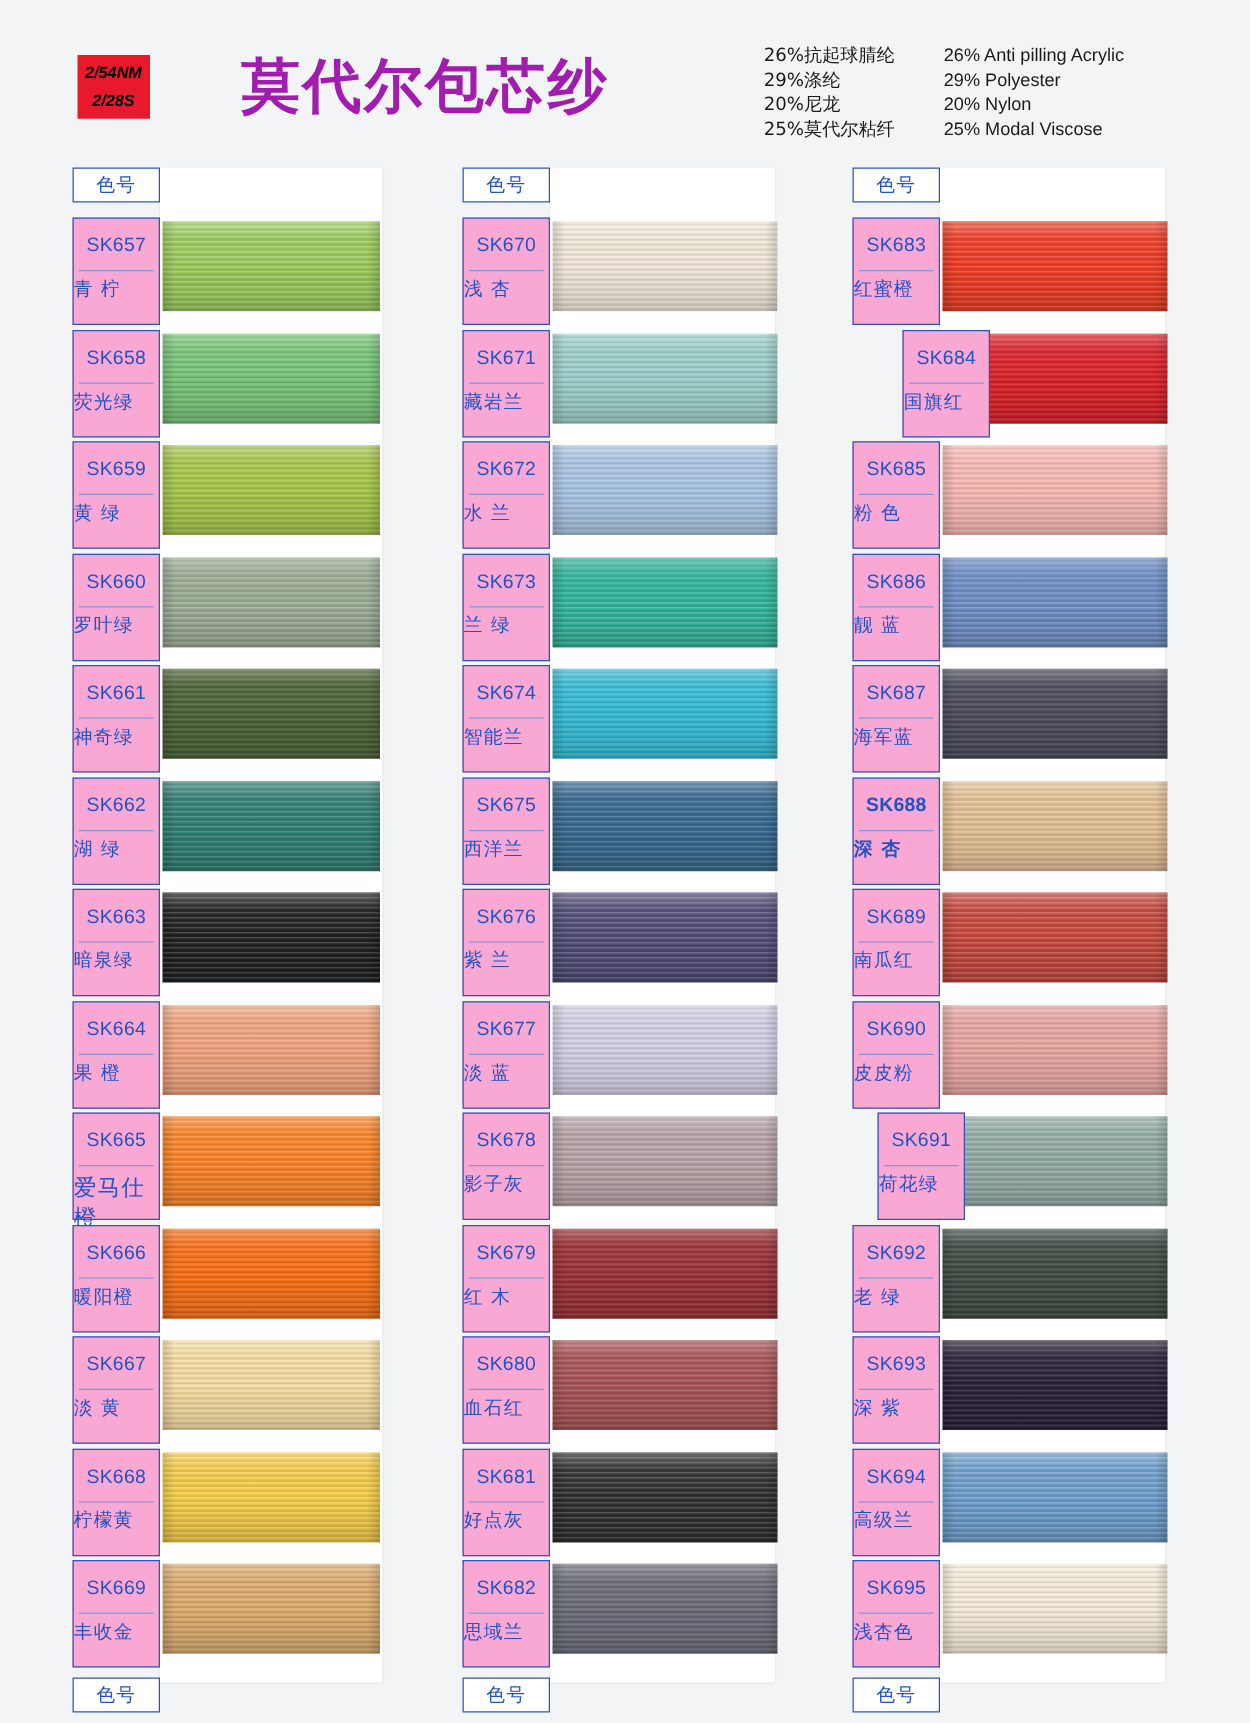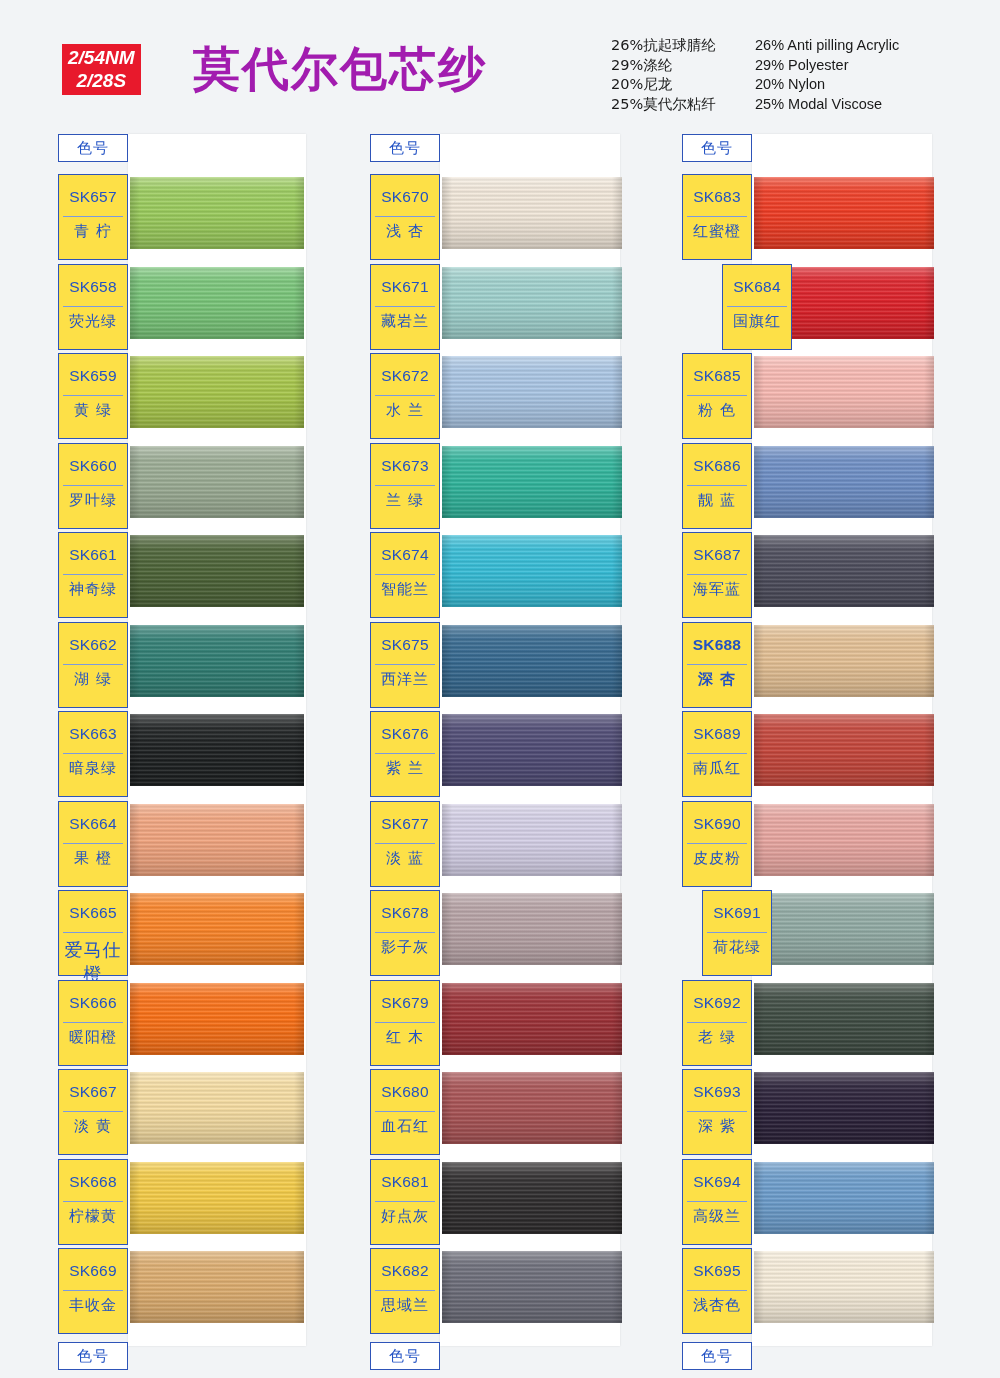--- a/index.html
+++ b/index.html
@@ -25,23 +25,23 @@
     position: absolute;
     left: 0; top: 0;
     width: 1000px;
     height: 120px;
   }
   .spec-badge {
     position: absolute;
     left: 62px;
     top: 44px;
     background: #e8192c;
-    color: #ffffff;
+    color: #000000;
     font-weight: bold;
-    font-size: 19px;
+    font-size: 13px;
     line-height: 23px;
     padding: 2px 6px 3px 6px;
     letter-spacing: 0px;
     font-style: italic;
     text-align: center;
   }
   .spec-badge div { white-space: nowrap; }
 
   .main-title {
     position: absolute;
@@ -100,38 +100,38 @@
   .col-2 .paper-strip { width: 180px; }
 
   
   .label-cell {
     position: absolute;
     left: 0;
     width: 70px;
     height: 86px;
     border: 1px solid #2e54b8;
     box-sizing: border-box;
-    background: #fde047;
+    background: #f9a8d4;
     z-index: 3;
   }
   .label-cell .code {
     position: absolute;
     left: 0; right: 0;
     top: 13px;
     text-align: center;
     font-size: 15.5px;
     color: #2252c4;
     font-family: "Liberation Sans", sans-serif;
     letter-spacing: 0.2px;
   }
   .label-cell .cname {
     position: absolute;
     left: 0; right: 0;
     top: 47px;
-    text-align: center;
+    text-align: left;
     font-size: 15px;
     color: #2252c4;
     font-family: "DejaVu Sans", sans-serif;
     letter-spacing: 1px;
   }
   .label-cell .divider {
     position: absolute;
     left: 4px; right: 4px;
     top: 41px;
     height: 1px;

